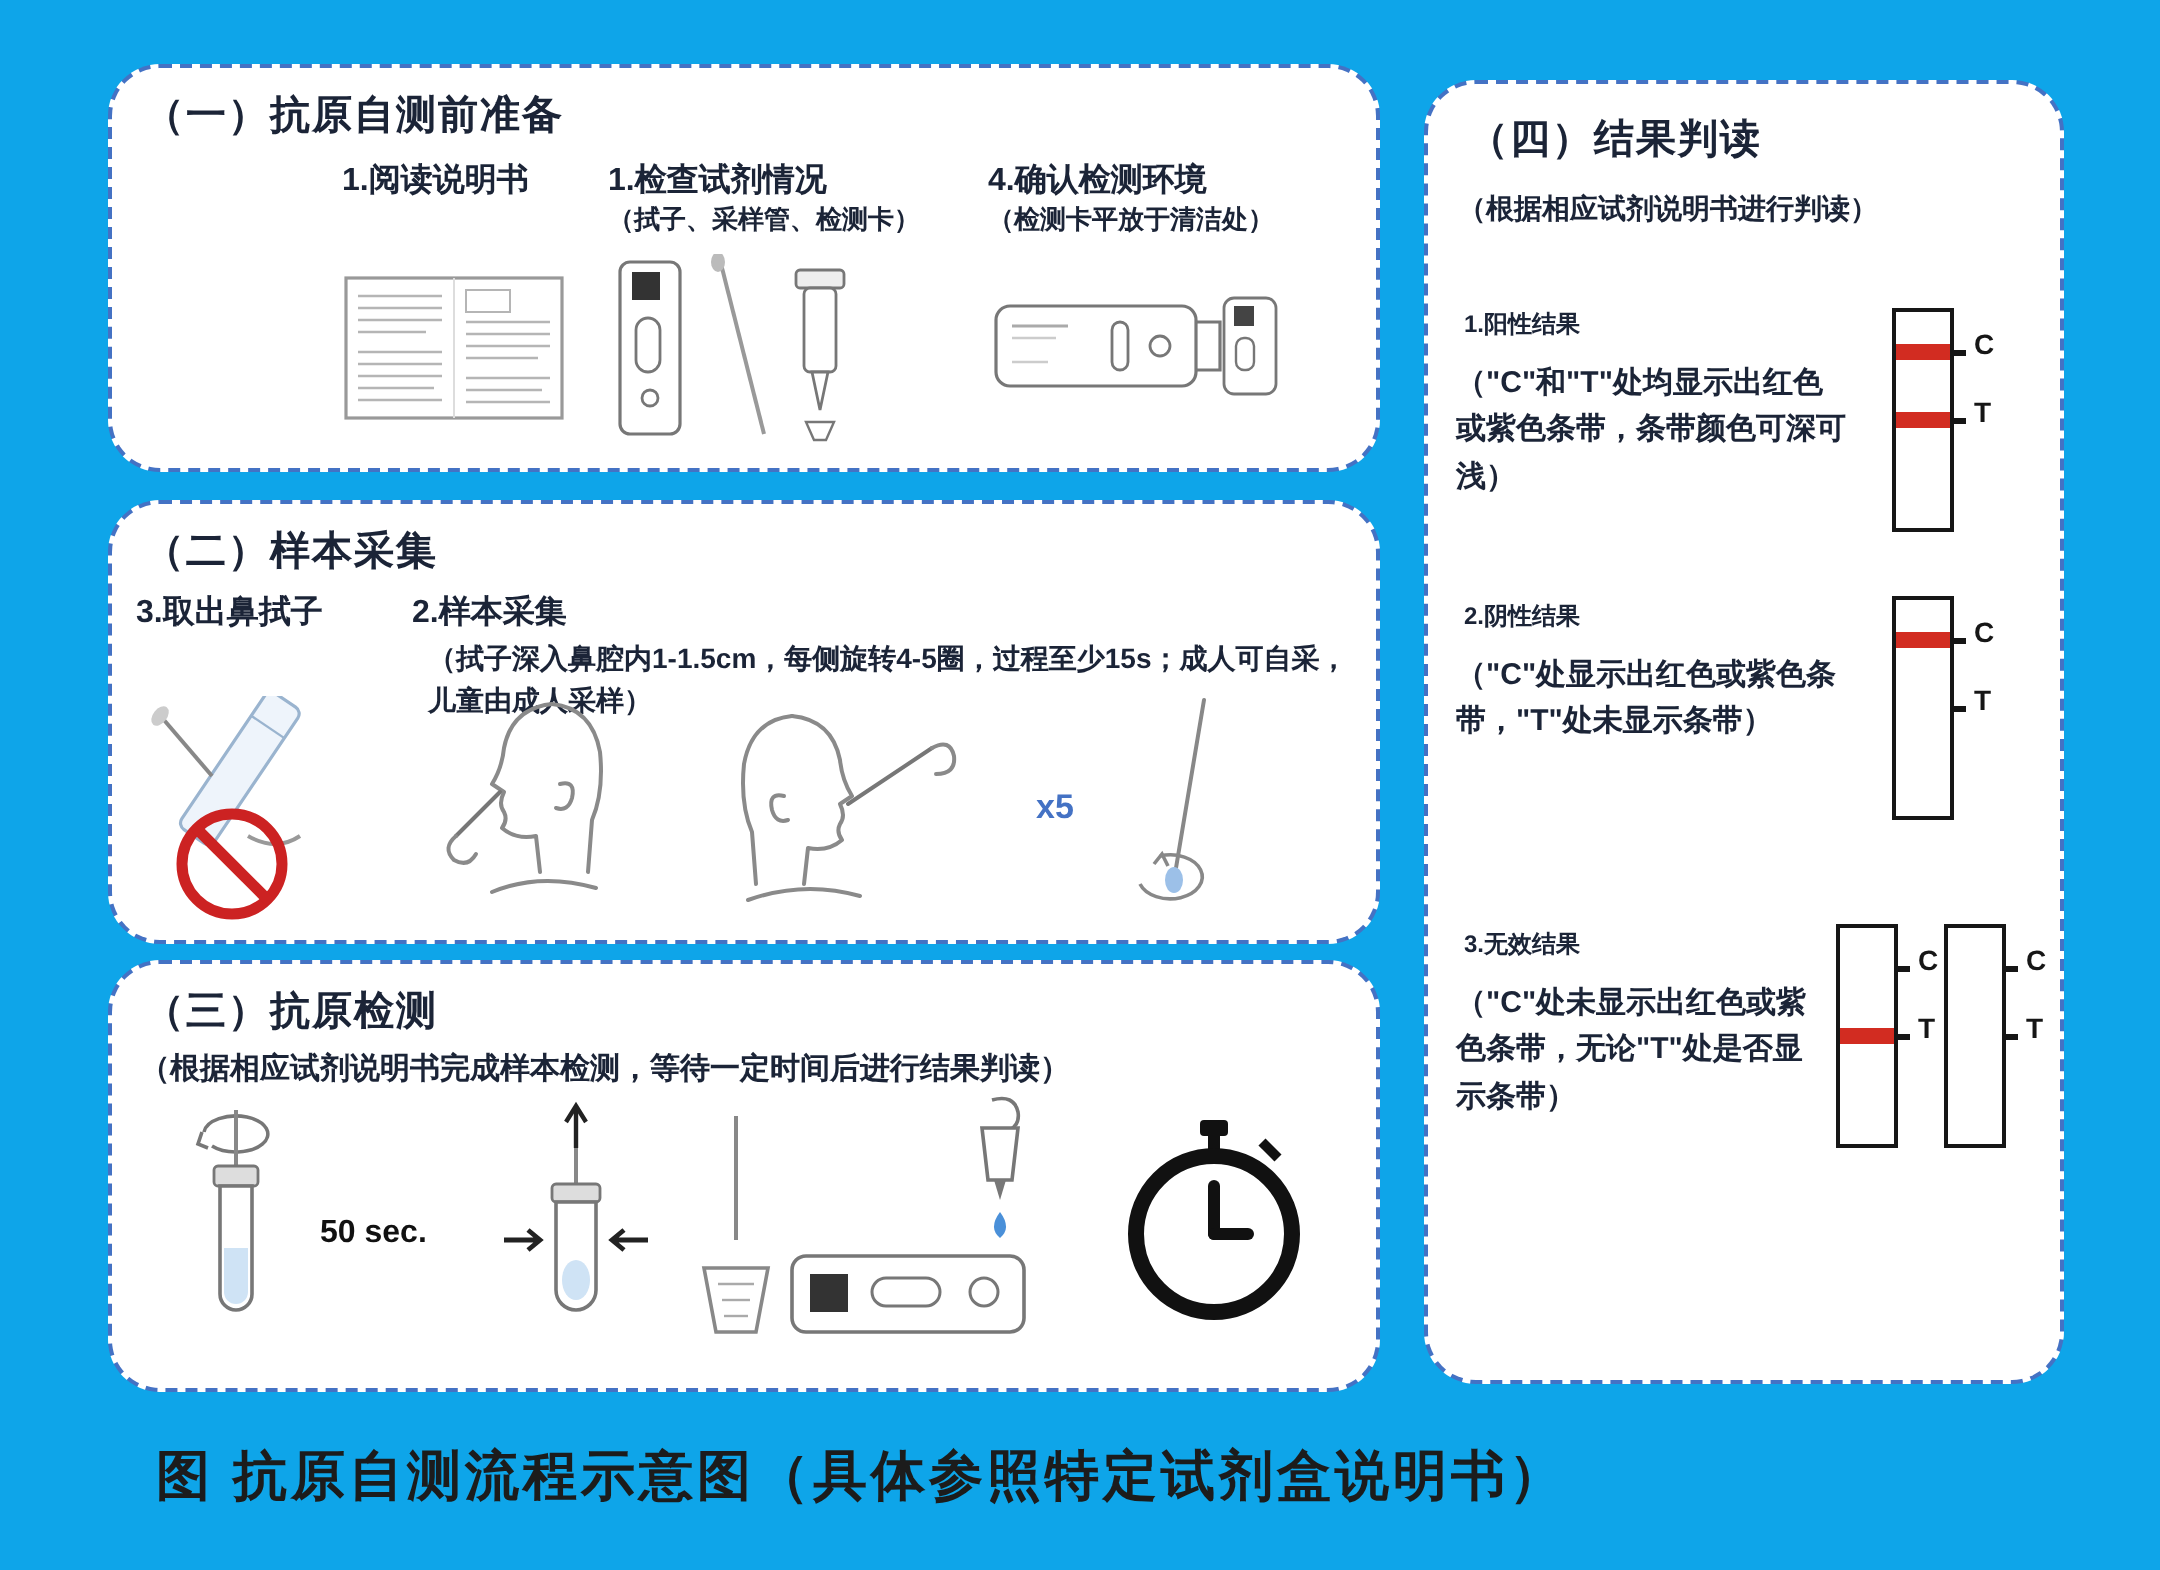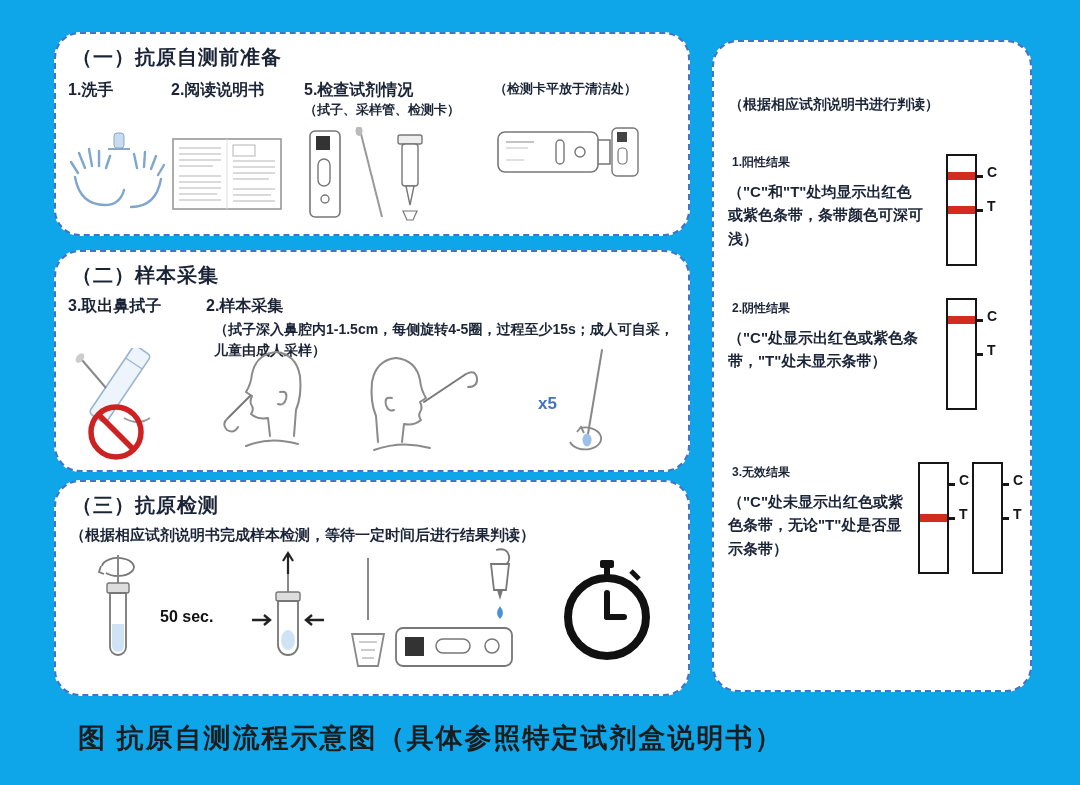--- a/index.html
+++ b/index.html
@@ -51,45 +51,23 @@
   svg{display:block;}
 </style>
 </head>
 <body>
 
 <div class="page">
 
   <section class="panel" style="left:54px;top:32px;width:632px;height:200px;">
     <h2 class="ptitle">（一）抗原自测前准备</h2>
 
-    <div class="step" style="left:12px;width:105px;">
-      <div class="slabel">1.洗手</div>
-      <span class="icon-wrap" style="margin-top:30px;">
-        <svg width="98" height="88" viewBox="0 0 98 88">
-          <rect x="46" y="2" width="10" height="15" rx="3" fill="#c9dcef" stroke="#8aa8c8"></rect>
-          <line x1="40" y1="18" x2="62" y2="18" stroke="#8aa8c8" stroke-width="2"></line>
-          <g fill="none" stroke="#7fa6cc" stroke-width="2.4" stroke-linecap="round">
-            <path d="M10 42 L3 31"></path>
-              <path d="M17 37 L11 22"></path>
-              <path d="M24 35 L21 18"></path>
-              <path d="M31 35 L31 20"></path>
-              <path d="M38 37 L42 25"></path>
-            <path d="M7 46 q5 28 30 28 q15 0 19 -15"></path>
-            <path d="M90 44 L96 34"></path>
-              <path d="M83 38 L88 25"></path>
-              <path d="M76 36 L77 21"></path>
-              <path d="M69 37 L66 23"></path>
-            <path d="M93 48 q-5 28 -30 28"></path>
-          </g>
-        </svg>
-      </span>
-    </div>
 
     <div class="step" style="left:115px;width:128px;">
-      <div class="slabel">2.阅读说明书</div>
+      <div class="slabel">1.阅读说明书</div>
       <span class="icon-wrap" style="margin-top:36px;">
         <svg width="112" height="74" viewBox="0 0 112 74">
           <rect x="2" y="2" width="108" height="70" fill="#fff" stroke="#999" stroke-width="1.6"></rect>
           <line x1="56" y1="2" x2="56" y2="72" stroke="#ddd"></line>
           <g stroke="#b5b5b5" stroke-width="1.2">
             <line x1="8" y1="11" x2="50" y2="11"></line>
               <line x1="8" y1="17" x2="50" y2="17"></line>
             <line x1="8" y1="23" x2="50" y2="23"></line>
               <line x1="8" y1="29" x2="42" y2="29"></line>
             <line x1="8" y1="39" x2="50" y2="39"></line>
@@ -104,39 +82,40 @@
             <line x1="62" y1="52" x2="104" y2="52"></line>
               <line x1="62" y1="58" x2="100" y2="58"></line>
               <line x1="62" y1="64" x2="104" y2="64"></line>
           </g>
           <rect x="62" y="8" width="22" height="11" fill="none" stroke="#b5b5b5"></rect>
         </svg>
       </span>
     </div>
 
     <div class="step" style="left:248px;width:192px;">
-      <div class="slabel">5.检查试剂情况</div>
+      <div class="slabel">1.检查试剂情况</div>
       <div class="snote">（拭子、采样管、检测卡）</div>
       <span class="icon-wrap" style="margin-top:8px;">
         <svg width="132" height="96" viewBox="0 0 132 96">
           <rect x="6" y="4" width="30" height="86" rx="5" fill="#fff" stroke="#777" stroke-width="1.6"></rect>
           <rect x="12" y="9" width="14" height="14" fill="#333"></rect>
           <rect x="14" y="32" width="12" height="27" rx="6" fill="none" stroke="#777" stroke-width="1.4"></rect>
           <circle cx="21" cy="72" r="4" fill="none" stroke="#777" stroke-width="1.4"></circle>
           <line x1="56" y1="3" x2="78" y2="90" stroke="#999" stroke-width="2"></line>
           <ellipse cx="55" cy="4" rx="3.5" ry="5" fill="#bbb"></ellipse>
           <rect x="94" y="8" width="24" height="9" rx="2" fill="#eee" stroke="#777" stroke-width="1.4"></rect>
           <rect x="98" y="17" width="16" height="42" rx="3" fill="#fff" stroke="#777" stroke-width="1.4"></rect>
           <path d="M102 59 L106 78 L110 59 Z" fill="#fff" stroke="#777" stroke-width="1.4"></path>
           <path d="M99 84 h14 l-4 9 h-6 Z" fill="#fff" stroke="#777" stroke-width="1.2"></path>
         </svg>
       </span>
     </div>
 
     <div class="step" style="left:438px;width:185px;">
+      <div class="slabel">4.确认检测环境</div>
       <div class="snote">（检测卡平放于清洁处）</div>
       <span class="icon-wrap" style="margin-top:22px;">
         <svg width="150" height="66" viewBox="0 0 150 66">
           <rect x="4" y="12" width="100" height="40" rx="7" fill="#fff" stroke="#777" stroke-width="1.6"></rect>
           <line x1="12" y1="22" x2="40" y2="22" stroke="#aaa" stroke-width="1.4"></line>
           <line x1="12" y1="28" x2="34" y2="28" stroke="#ccc" stroke-width="1.2"></line>
           <line x1="12" y1="40" x2="30" y2="40" stroke="#ccc" stroke-width="1.2"></line>
           <rect x="62" y="20" width="8" height="24" rx="4" fill="none" stroke="#777" stroke-width="1.4"></rect>
           <circle cx="86" cy="32" r="5" fill="none" stroke="#777" stroke-width="1.4"></circle>
           <path d="M104 20 h12 v24 h-12" fill="none" stroke="#777" stroke-width="1.6"></path>
@@ -188,21 +167,21 @@
           <path d="M48 14 Q68 16 72 36 Q73 46 78 54 L72 58 Q75 64 72 68 Q70 72 73 76 Q66 82 56 80 L54 98"></path>
           <path d="M48 14 Q28 16 24 38 Q22 58 28 72 L30 98"></path>
           <path d="M44 54 Q36 52 38 61 Q40 68 46 66"></path>
           <path d="M26 106 Q54 96 82 104"></path>
           <line x1="118" y1="30" x2="76" y2="58" stroke="#777"></line>
           <path d="M118 30 Q127 25 129 34 Q130 43 120 43"></path>
         </g>
       </svg>
     </span>
 
-    <span class="abs x5" style="left:482px;top:142px;">x5</span>
+    <span class="abs x5" style="left:462px;top:142px;">x5</span>
     <span class="abs" style="left:498px;top:94px;">
       <svg width="72" height="118" viewBox="0 0 72 118">
         <line x1="48" y1="4" x2="34" y2="88" stroke="#888" stroke-width="2" stroke-linecap="round"></line>
         <ellipse cx="33" cy="94" rx="4.5" ry="6.5" fill="#9cc0e8"></ellipse>
         <path d="M16 96 a16 11 0 1 0 10 -14" fill="none" stroke="#888" stroke-width="1.8"></path>
         <path d="M23 86 l4 -5 l3 6" fill="none" stroke="#888" stroke-width="1.8"></path>
       </svg>
     </span>
   </section>
 
@@ -268,20 +247,21 @@
         <rect x="46" y="10" width="6" height="7" fill="#111"></rect>
         <line x1="73" y1="13" x2="81" y2="21" stroke="#111" stroke-width="5"></line>
         <circle cx="49" cy="59" r="39" fill="none" stroke="#111" stroke-width="8"></circle>
         <line x1="49" y1="59" x2="49" y2="35" stroke="#111" stroke-width="6" stroke-linecap="round"></line>
         <line x1="49" y1="59" x2="66" y2="59" stroke="#111" stroke-width="6" stroke-linecap="round"></line>
       </svg>
     </span>
   </section>
 
   <section class="panel" style="left:712px;top:40px;width:316px;height:648px;">
+    <h2 class="ptitle" style="left:20px;top:14px;">（四）结果判读</h2>
     <div class="bignote" style="left:15px;top:52px;width:292px;font-size:14px;">（根据相应试剂说明书进行判读）</div>
 
     <div class="result-label" style="left:18px;top:112px;">1.阳性结果</div>
     <div class="result-desc" style="left:14px;top:138px;width:198px;">（"C"和"T"处均显示出红色或紫色条带，条带颜色可深可浅）</div>
     <div class="strip" style="left:232px;top:112px;">
       <div class="strip-body">
         <div class="band c"></div>
         <div class="band t"></div>
         <div class="tick c"></div>
         <div class="tick t"></div>

